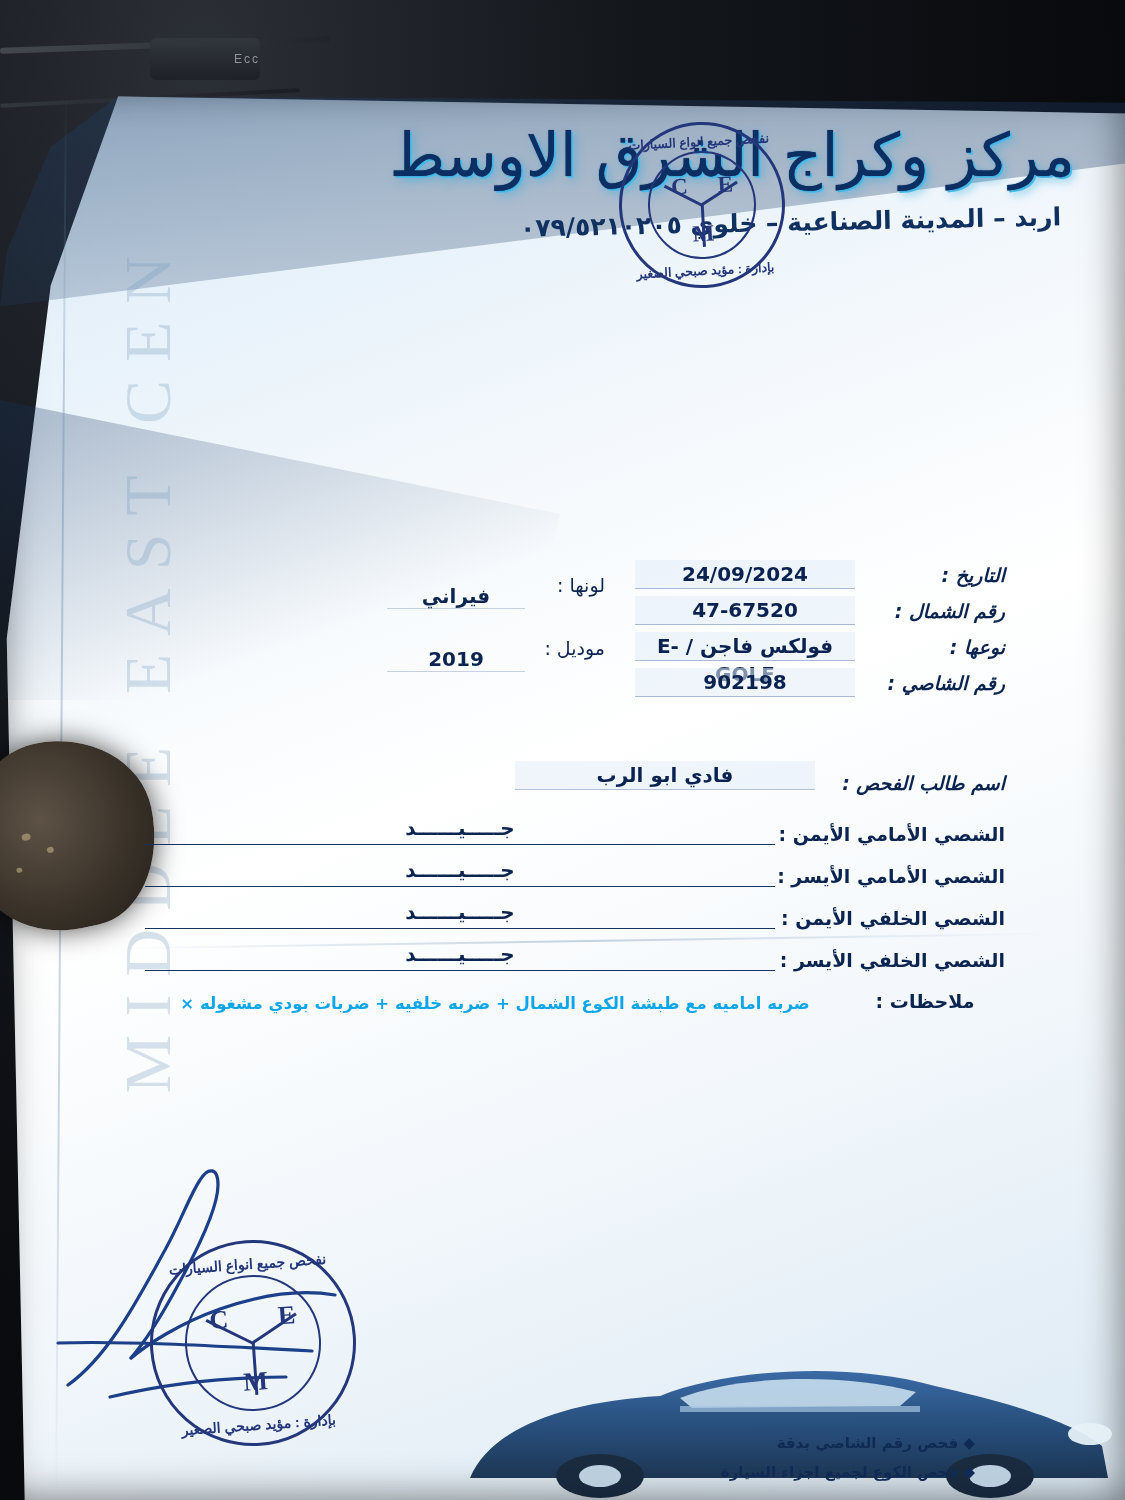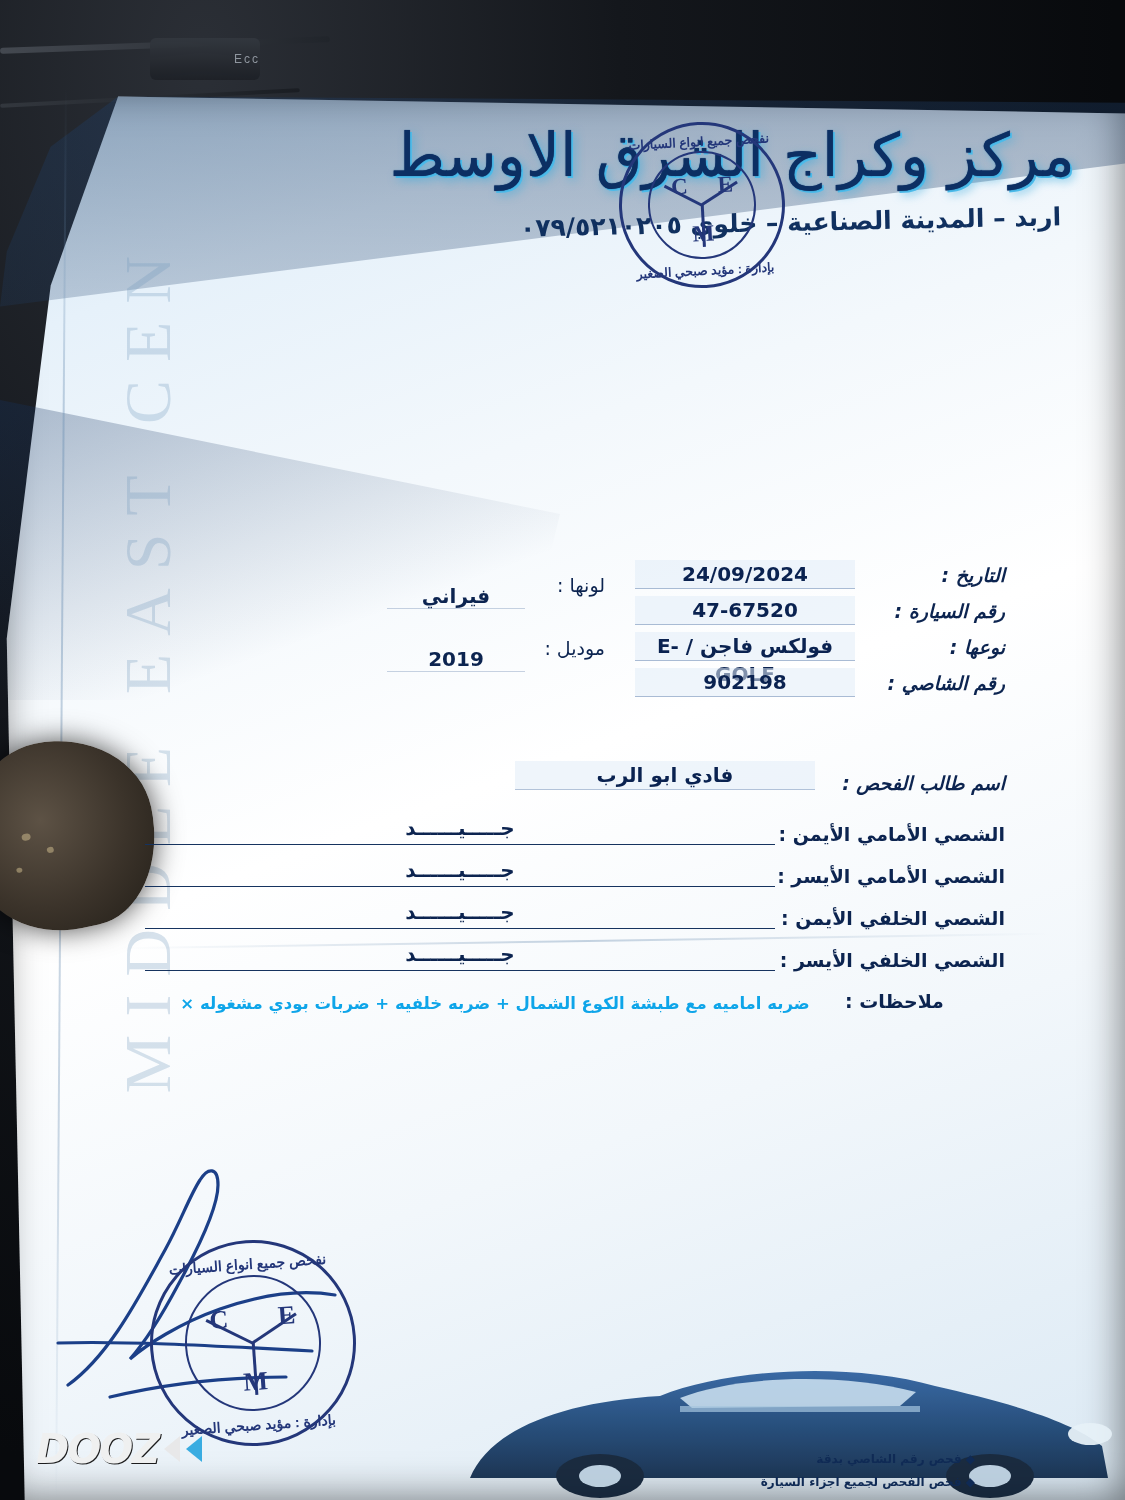--- a/index.html
+++ b/index.html
@@ -193,42 +193,42 @@
     border-bottom:1.4px solid #16335f;
     text-align:center;
   }
   .cond-val span{
     position:relative;top:-2px;
     font-size:20px;font-weight:bold;color:#0c2450;
     letter-spacing:10px;
   }
 
   .notes{position:absolute;right:0;top:430px;width:860px;display:flex;align-items:flex-start;}
-  .notes-lbl{font-size:19px;font-weight:bold;width:160px;text-align:left;}
+  .notes-lbl{font-size:19px;font-weight:bold;width:160px;text-align:center;}
   .notes-val{
     flex:1;font-size:16.5px;font-weight:bold;color:#0ea5e9;
     text-align:center;line-height:1.5;padding-top:2px;
   }
 
   
   .bottom-stamp{position:absolute;left:150px;top:1240px;transform:rotate(-4deg);}
   .signature{
     position:absolute;left:50px;top:1145px;width:330px;height:260px;
     pointer-events:none;
   }
   .sig-path{fill:none;stroke:#1b3f88;stroke-width:3.2;stroke-linecap:round;}
 
   
   .car-art{
     position:absolute;left:430px;bottom:0;width:700px;height:190px;
     opacity:.92;
   }
   .finePrint{
-    position:absolute;right:150px;bottom:6px;width:560px;
-    direction:rtl;color:#0f2a55;font-size:12px;font-weight:bold;
+    position:absolute;right:150px;bottom:14px;width:560px;
+    direction:rtl;color:#0f2a55;font-size:15px;font-weight:bold;
     font-family:"DejaVu Sans", sans-serif;line-height:1.9;
     text-align:right;
     margin-top:32px;
   }
   .finePrint div{white-space:nowrap;}
 
   
   .wm-logo{
     position:absolute;left:36px;bottom:28px;
     display:flex;align-items:center;gap:6px;
@@ -290,21 +290,21 @@
   </div>
 
   <div class="form">
 
     <div class="right-col">
       <div class="row field-date">
         <div class="lbl">التاريخ :</div>
         <div class="val">24/09/2024</div>
       </div>
       <div class="row field-carno">
-        <div class="lbl">رقم السيارة :</div>
+        <div class="lbl">رقم الشمال :</div>
         <div class="val">47-67520</div>
       </div>
       <div class="row field-type">
         <div class="lbl">نوعها :</div>
         <div class="val">فولكس فاجن / E-GOLF</div>
       </div>
       <div class="row field-chassis">
         <div class="lbl">رقم الشاصي :</div>
         <div class="val">902198</div>
       </div>
@@ -384,22 +384,17 @@
     <rect x="250" y="96" width="240" height="6" fill="#9fc2dd" opacity=".7"></rect>
     <ellipse cx="170" cy="166" rx="44" ry="22" fill="#0a1b30"></ellipse>
     <ellipse cx="560" cy="166" rx="44" ry="22" fill="#0a1b30"></ellipse>
     <ellipse cx="170" cy="166" rx="21" ry="11" fill="#b9cddd"></ellipse>
     <ellipse cx="560" cy="166" rx="21" ry="11" fill="#b9cddd"></ellipse>
     <ellipse cx="660" cy="124" rx="22" ry="11" fill="#e7f1f8" opacity=".95"></ellipse>
   </svg>
 
   <div class="finePrint">
     <div>◆ فحص رقم الشاصي بدقة</div>
-    <div>◆ فحص الفحص لجميع اجزاء السيارة</div>
+    <div>◆ فحص الكوع لجميع اجزاء السيارة</div>
   </div>
 
-  <div class="wm-logo">
-    <span class="wm-chev blue"></span>
-    <span class="wm-chev"></span>
-    <span class="wm-text">DOOZ</span>
-  </div>
 
 </div>
 
 </body></html>

